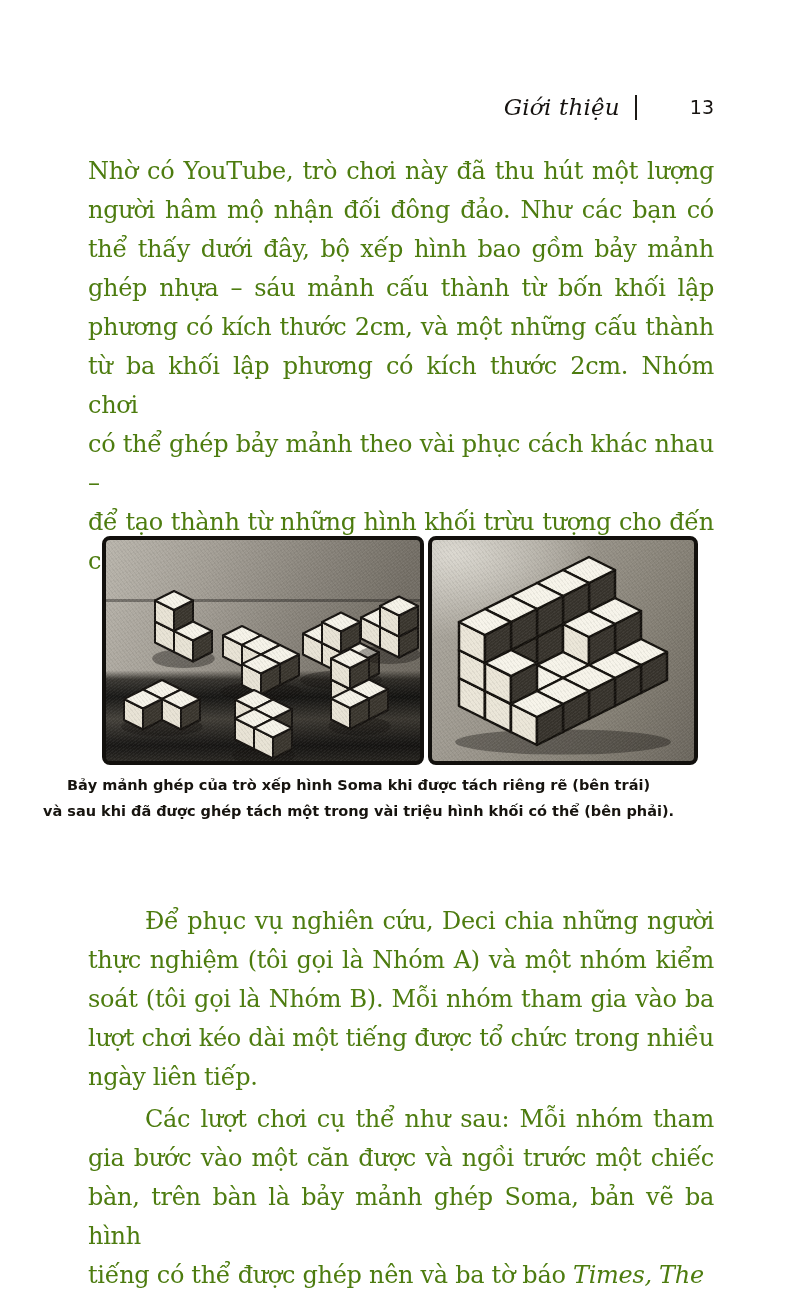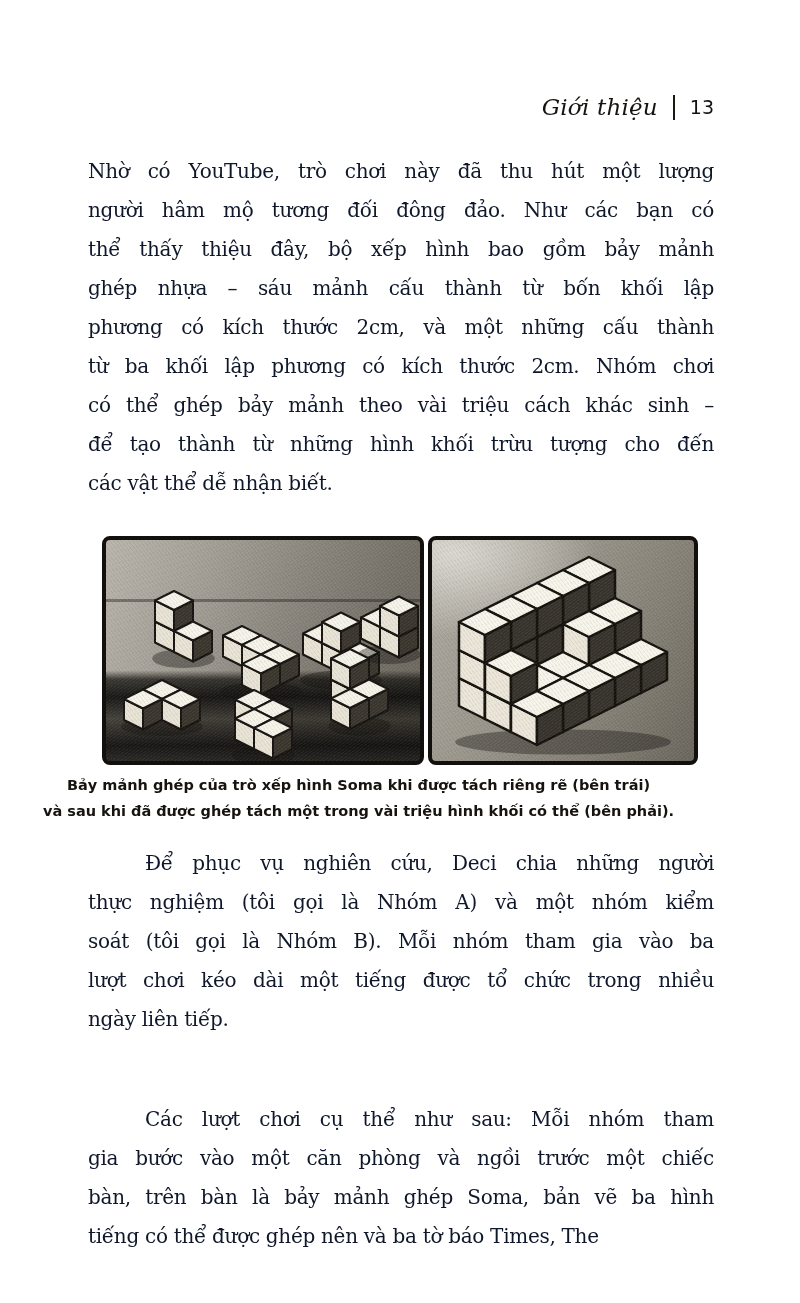--- a/index.html
+++ b/index.html
@@ -21,38 +21,38 @@
   .head-title {
     font-style:italic;
     font-size:23px; line-height:30px;
     letter-spacing:.2px;
   }
   .head-divider {
     width:2px; height:25px; background:#1c1915;
   }
   .head-page {
     font-family:"DejaVu Sans", sans-serif;
-    font-size:19px; line-height:30px;
+    font-size:19px; line-height:30px;margin-left:38px;
   }
 
   
   .para { position:absolute; left:88px; width:626px; }
   .line {
-    font-size:20px; line-height:39px;
+    font-size:24px; line-height:39px;
     letter-spacing:-0.3px;
     text-align:justify; text-align-last:justify;
     white-space:normal;
-    color:#0f172a;
+    color:#4d7c0f;
   }
   .line.lastline { text-align-last:left; }
   .line.indent { text-indent:57px; }
-  .ital { }
+  .ital { font-style:italic; }
 
   #para1 { top:152px; }
-  #para2 { top:844px; }
+  #para2 { top:902px; }
   #para3 { top:1100px; }
 
   
   .soma-figure { position:absolute; top:536px; left:102px; width:596px; height:229px; }
   .panel {
     position:absolute; top:0; height:229px;
     border:4px solid #12100d; border-radius:8px;
     overflow:hidden;
   }
   .panel-left {
@@ -93,26 +93,26 @@
 <div class="page">
 
   <header class="running-head">
     <span class="head-title">Giới thiệu</span>
     <span class="head-divider"></span>
     <span class="head-page">13</span>
   </header>
 
   <section class="para" id="para1">
     <div class="line">Nhờ có YouTube, trò chơi này đã thu hút một lượng</div>
-    <div class="line">người hâm mộ tương đối đông đảo. Như các bạn có</div>
-    <div class="line">thể thấy thiệu đây, bộ xếp hình bao gồm bảy mảnh</div>
+    <div class="line">người hâm mộ nhận đối đông đảo. Như các bạn có</div>
+    <div class="line">thể thấy dưới đây, bộ xếp hình bao gồm bảy mảnh</div>
     <div class="line">ghép nhựa – sáu mảnh cấu thành từ bốn khối lập</div>
     <div class="line">phương có kích thước 2cm, và một những cấu thành</div>
     <div class="line">từ ba khối lập phương có kích thước 2cm. Nhóm chơi</div>
-    <div class="line">có thể ghép bảy mảnh theo vài triệu cách khác sinh –</div>
+    <div class="line">có thể ghép bảy mảnh theo vài phục cách khác nhau –</div>
     <div class="line">để tạo thành từ những hình khối trừu tượng cho đến</div>
     <div class="line lastline">các vật thể dễ nhận biết.</div>
   </section>
 
   <figure class="soma-figure">
     <div class="panel panel-left">
       <svg id="soma-left-svg" width="314" height="221" viewBox="0 0 314 221">
           <ellipse cx="77.5" cy="118.5" rx="31.3" ry="9.5" fill="rgba(18,16,13,0.38)"></ellipse>
           <polygon points="49.0,81.5 68.0,91.0 68.0,112.0 49.0,102.5" fill="#e8e3d5" stroke="#161310" stroke-width="2" stroke-linejoin="round"></polygon>
           <polygon points="87.0,81.5 68.0,91.0 68.0,112.0 87.0,102.5" fill="#3a362e" stroke="#161310" stroke-width="2" stroke-linejoin="round"></polygon>
@@ -296,20 +296,20 @@
   <section class="para" id="para2">
     <div class="line indent">Để phục vụ nghiên cứu, Deci chia những người</div>
     <div class="line">thực nghiệm (tôi gọi là Nhóm A) và một nhóm kiểm</div>
     <div class="line">soát (tôi gọi là Nhóm B). Mỗi nhóm tham gia vào ba</div>
     <div class="line">lượt chơi kéo dài một tiếng được tổ chức trong nhiều</div>
     <div class="line lastline">ngày liên tiếp.</div>
   </section>
 
   <section class="para" id="para3">
     <div class="line indent">Các lượt chơi cụ thể như sau: Mỗi nhóm tham</div>
-    <div class="line">gia bước vào một căn phòng và ngồi trước một chiếc</div>
+    <div class="line">gia bước vào một căn được và ngồi trước một chiếc</div>
     <div class="line">bàn, trên bàn là bảy mảnh ghép Soma, bản vẽ ba hình</div>
     <div class="line lastline">
       <span>tiếng có thể được ghép nên và ba tờ báo </span><span class="ital">Times, The</span>
     </div>
   </section>
 
 </div>
 
 </body></html>

